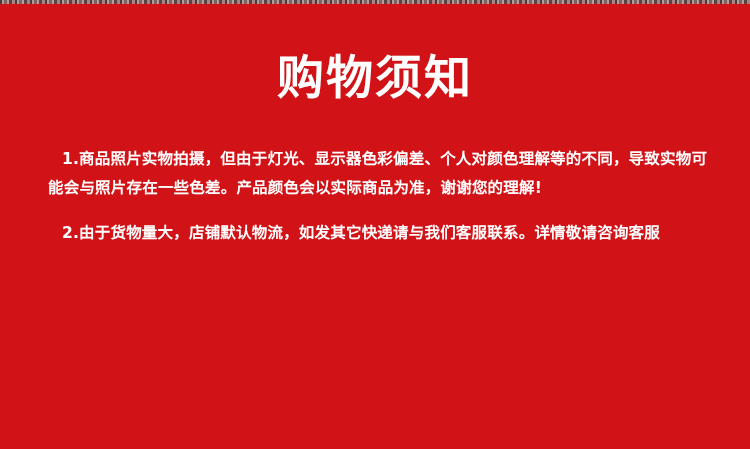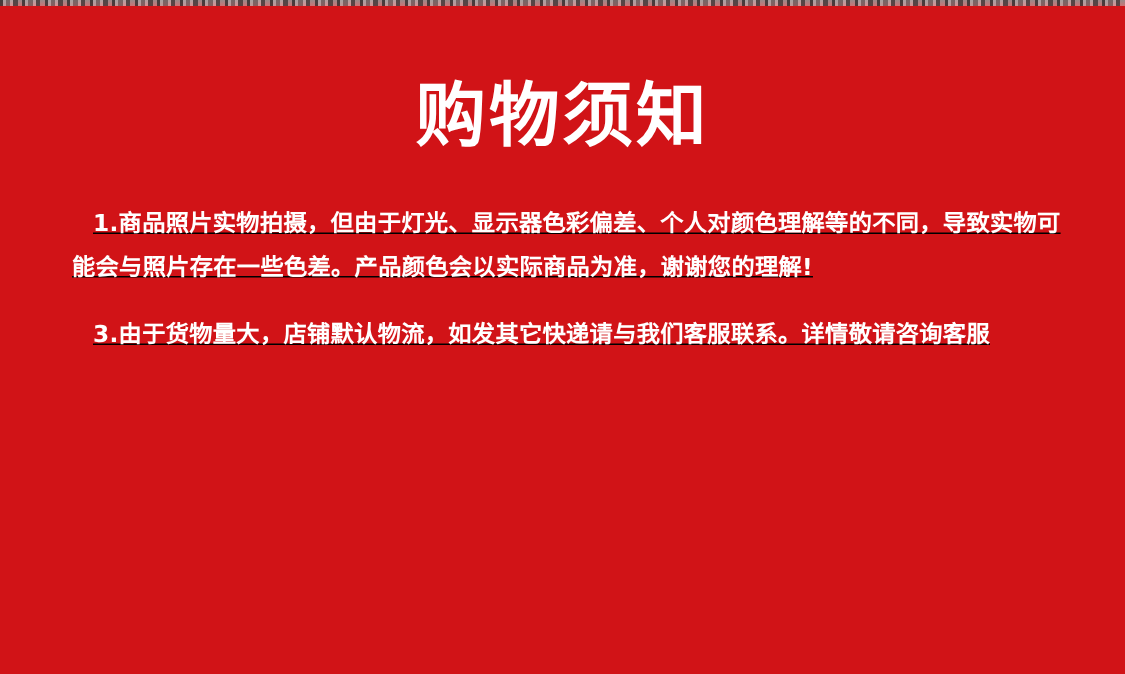--- a/index.html
+++ b/index.html
@@ -53,24 +53,23 @@
     color: #ffffff;
     font-size: 47px;
     line-height: 56px;
     font-weight: 700;
     letter-spacing: 2px;
     white-space: nowrap;
   }
 
   .notice-list {
     position: absolute;
-    top: 135px;
+    top: 145px;
     left: 48px;
     width: 660px;
-    text-decoration: underline;
   }
 
   .notice-item {
     color: #ffffff;
     font-size: 15.5px;
     line-height: 29px;
     font-weight: 700;
     text-indent: 14px;
     margin-bottom: 16px;
     letter-spacing: 0.2px;
@@ -90,16 +89,16 @@
 <body>
 
 <div class="banner" style="background: rgb(209, 19, 23);">
 
   <div class="top-noise"></div>
 
   <div class="title">购物须知</div>
 
   <div class="notice-list">
     <div class="notice-item wide">1.商品照片实物拍摄，但由于灯光、显示器色彩偏差、个人对颜色理解等的不同，导致实物可能会与照片存在一些色差。产品颜色会以实际商品为准，谢谢您的理解!</div>
-    <div class="notice-item">3.由于货物量大，店铺默认物流，如发其它快递请与我们客服联系。详情敬请咨询客服</div>
+    <div class="notice-item">2.由于货物量大，店铺默认物流，如发其它快递请与我们客服联系。详情敬请咨询客服</div>
   </div>
 
 </div>
 
 </body></html>

